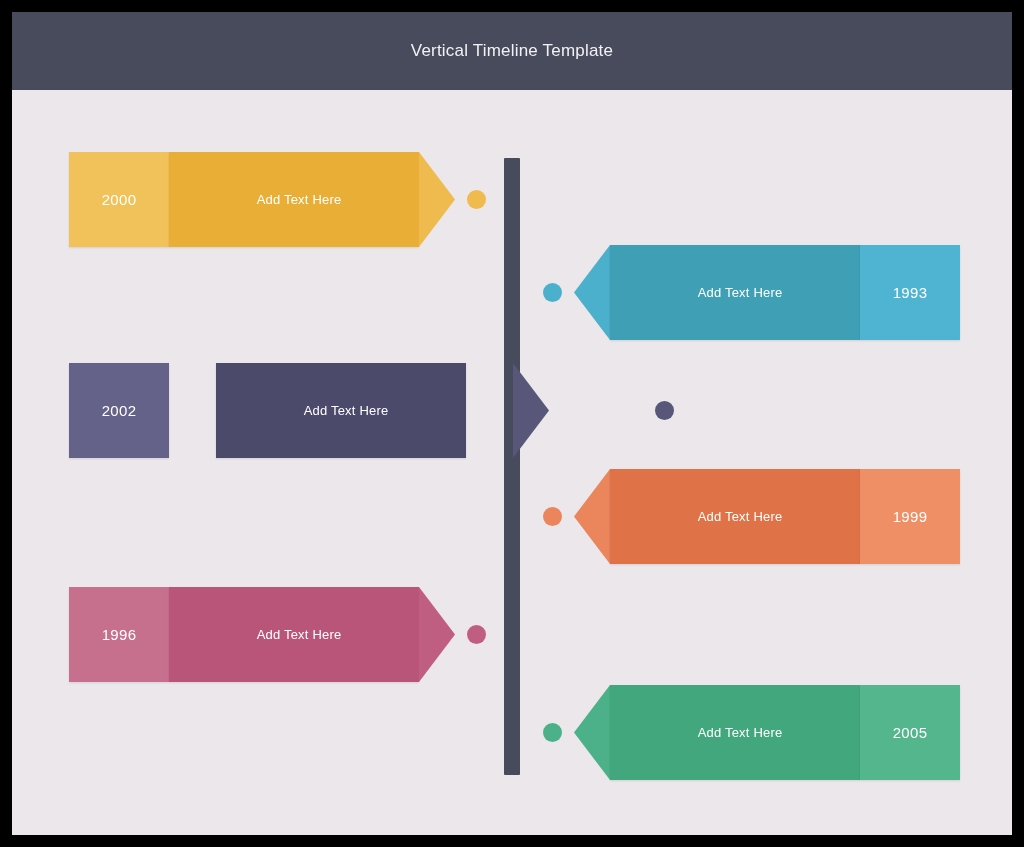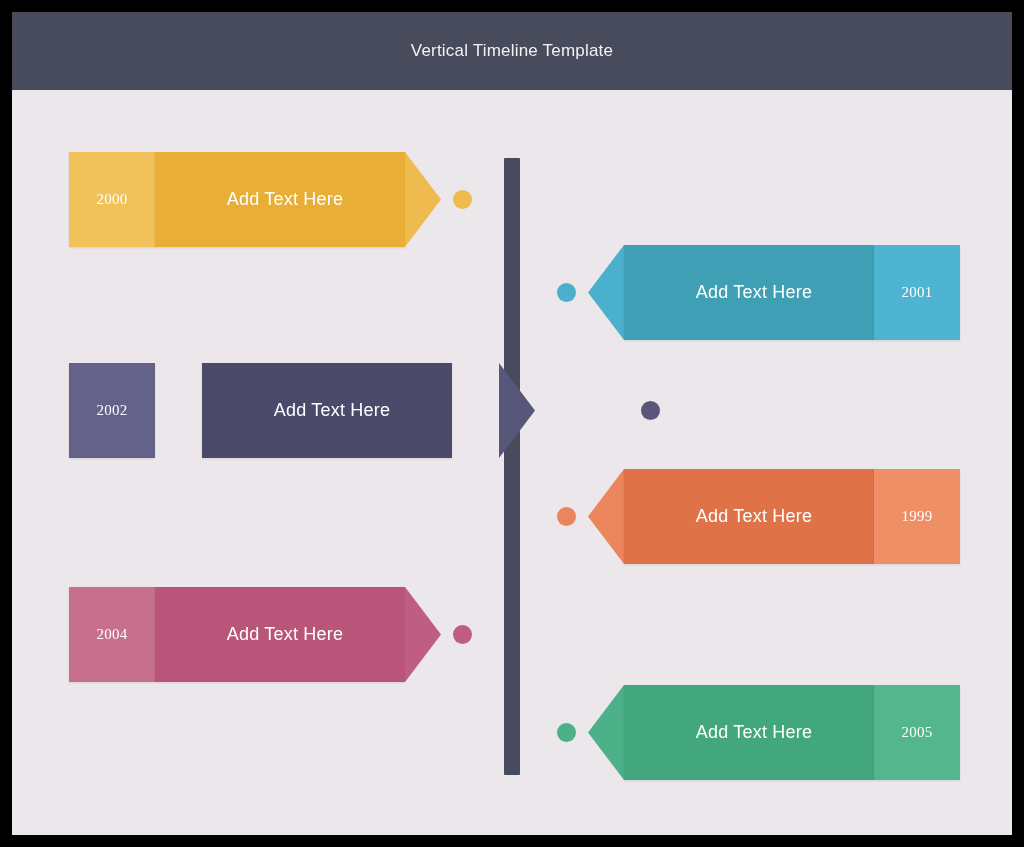--- a/index.html
+++ b/index.html
@@ -68,44 +68,43 @@
   .row {
     position: absolute;
     height: 95px;
     display: flex;
     align-items: stretch;
   }
   .row.left  { left: 57px; }
   .row.right { right: 52px; flex-direction: row-reverse; }
 
   .year-block {
-    width: 86px;
+    width: 100px;
     display: flex;
     align-items: center;
     justify-content: center;
     box-shadow: 0 1px 2px rgba(0,0,0,0.10);
-    font-family: Liberation Serif, serif;
   }
   .year-label {
     color: #FFFFFF;
     font-size: 15px;
     font-weight: 400;
     letter-spacing: 0.3px;
   }
 
   .text-block {
     width: 250px;
     display: flex;
     align-items: center;
     justify-content: center;
     box-shadow: 0 1px 2px rgba(0,0,0,0.10);
   }
   .text-label {
     color: #FFFFFF;
-    font-size: 18px;
+    font-size: 13px;
     font-weight: 400;
     letter-spacing: 0.2px;
     margin-left: 10px;
   }
 
   .arrow {
     width: 36px;
     height: 95px;
     flex: 0 0 36px;
   }
@@ -156,21 +155,21 @@
         <svg viewBox="0 0 36 95" xmlns="http://www.w3.org/2000/svg">
             <polygon points="0,0 36,47.5 0,95" fill="#EFBB4E"></polygon>
           </svg>
       </div>
       <div class="gap"></div>
       <div class="dot" style="background:#EFBB4E"></div>
     </div>
 
     <div class="row right" id="row-2001">
       <div class="year-block" style="background:#4FB4D1">
-        <span class="year-label">2001</span>
+        <span class="year-label">1993</span>
       </div>
       <div class="text-block" style="background:#3E9FB5">
         <span class="text-label">Add Text Here</span>
       </div>
       <div class="arrow">
         <svg viewBox="0 0 36 95" xmlns="http://www.w3.org/2000/svg">
             <polygon points="36,0 0,47.5 36,95" fill="#4BB0CB"></polygon>
           </svg>
       </div>
       <div class="gap"></div>
@@ -204,21 +203,21 @@
         <svg viewBox="0 0 36 95" xmlns="http://www.w3.org/2000/svg">
             <polygon points="36,0 0,47.5 36,95" fill="#EA855C"></polygon>
           </svg>
       </div>
       <div class="gap"></div>
       <div class="dot" style="background:#EA855C"></div>
     </div>
 
     <div class="row left" id="row-2004">
       <div class="year-block" style="background:#C6708E">
-        <span class="year-label">2004</span>
+        <span class="year-label">1996</span>
       </div>
       <div class="text-block" style="background:#B85579">
         <span class="text-label">Add Text Here</span>
       </div>
       <div class="arrow">
         <svg viewBox="0 0 36 95" xmlns="http://www.w3.org/2000/svg">
             <polygon points="0,0 36,47.5 0,95" fill="#C05E81"></polygon>
           </svg>
       </div>
       <div class="gap"></div>

